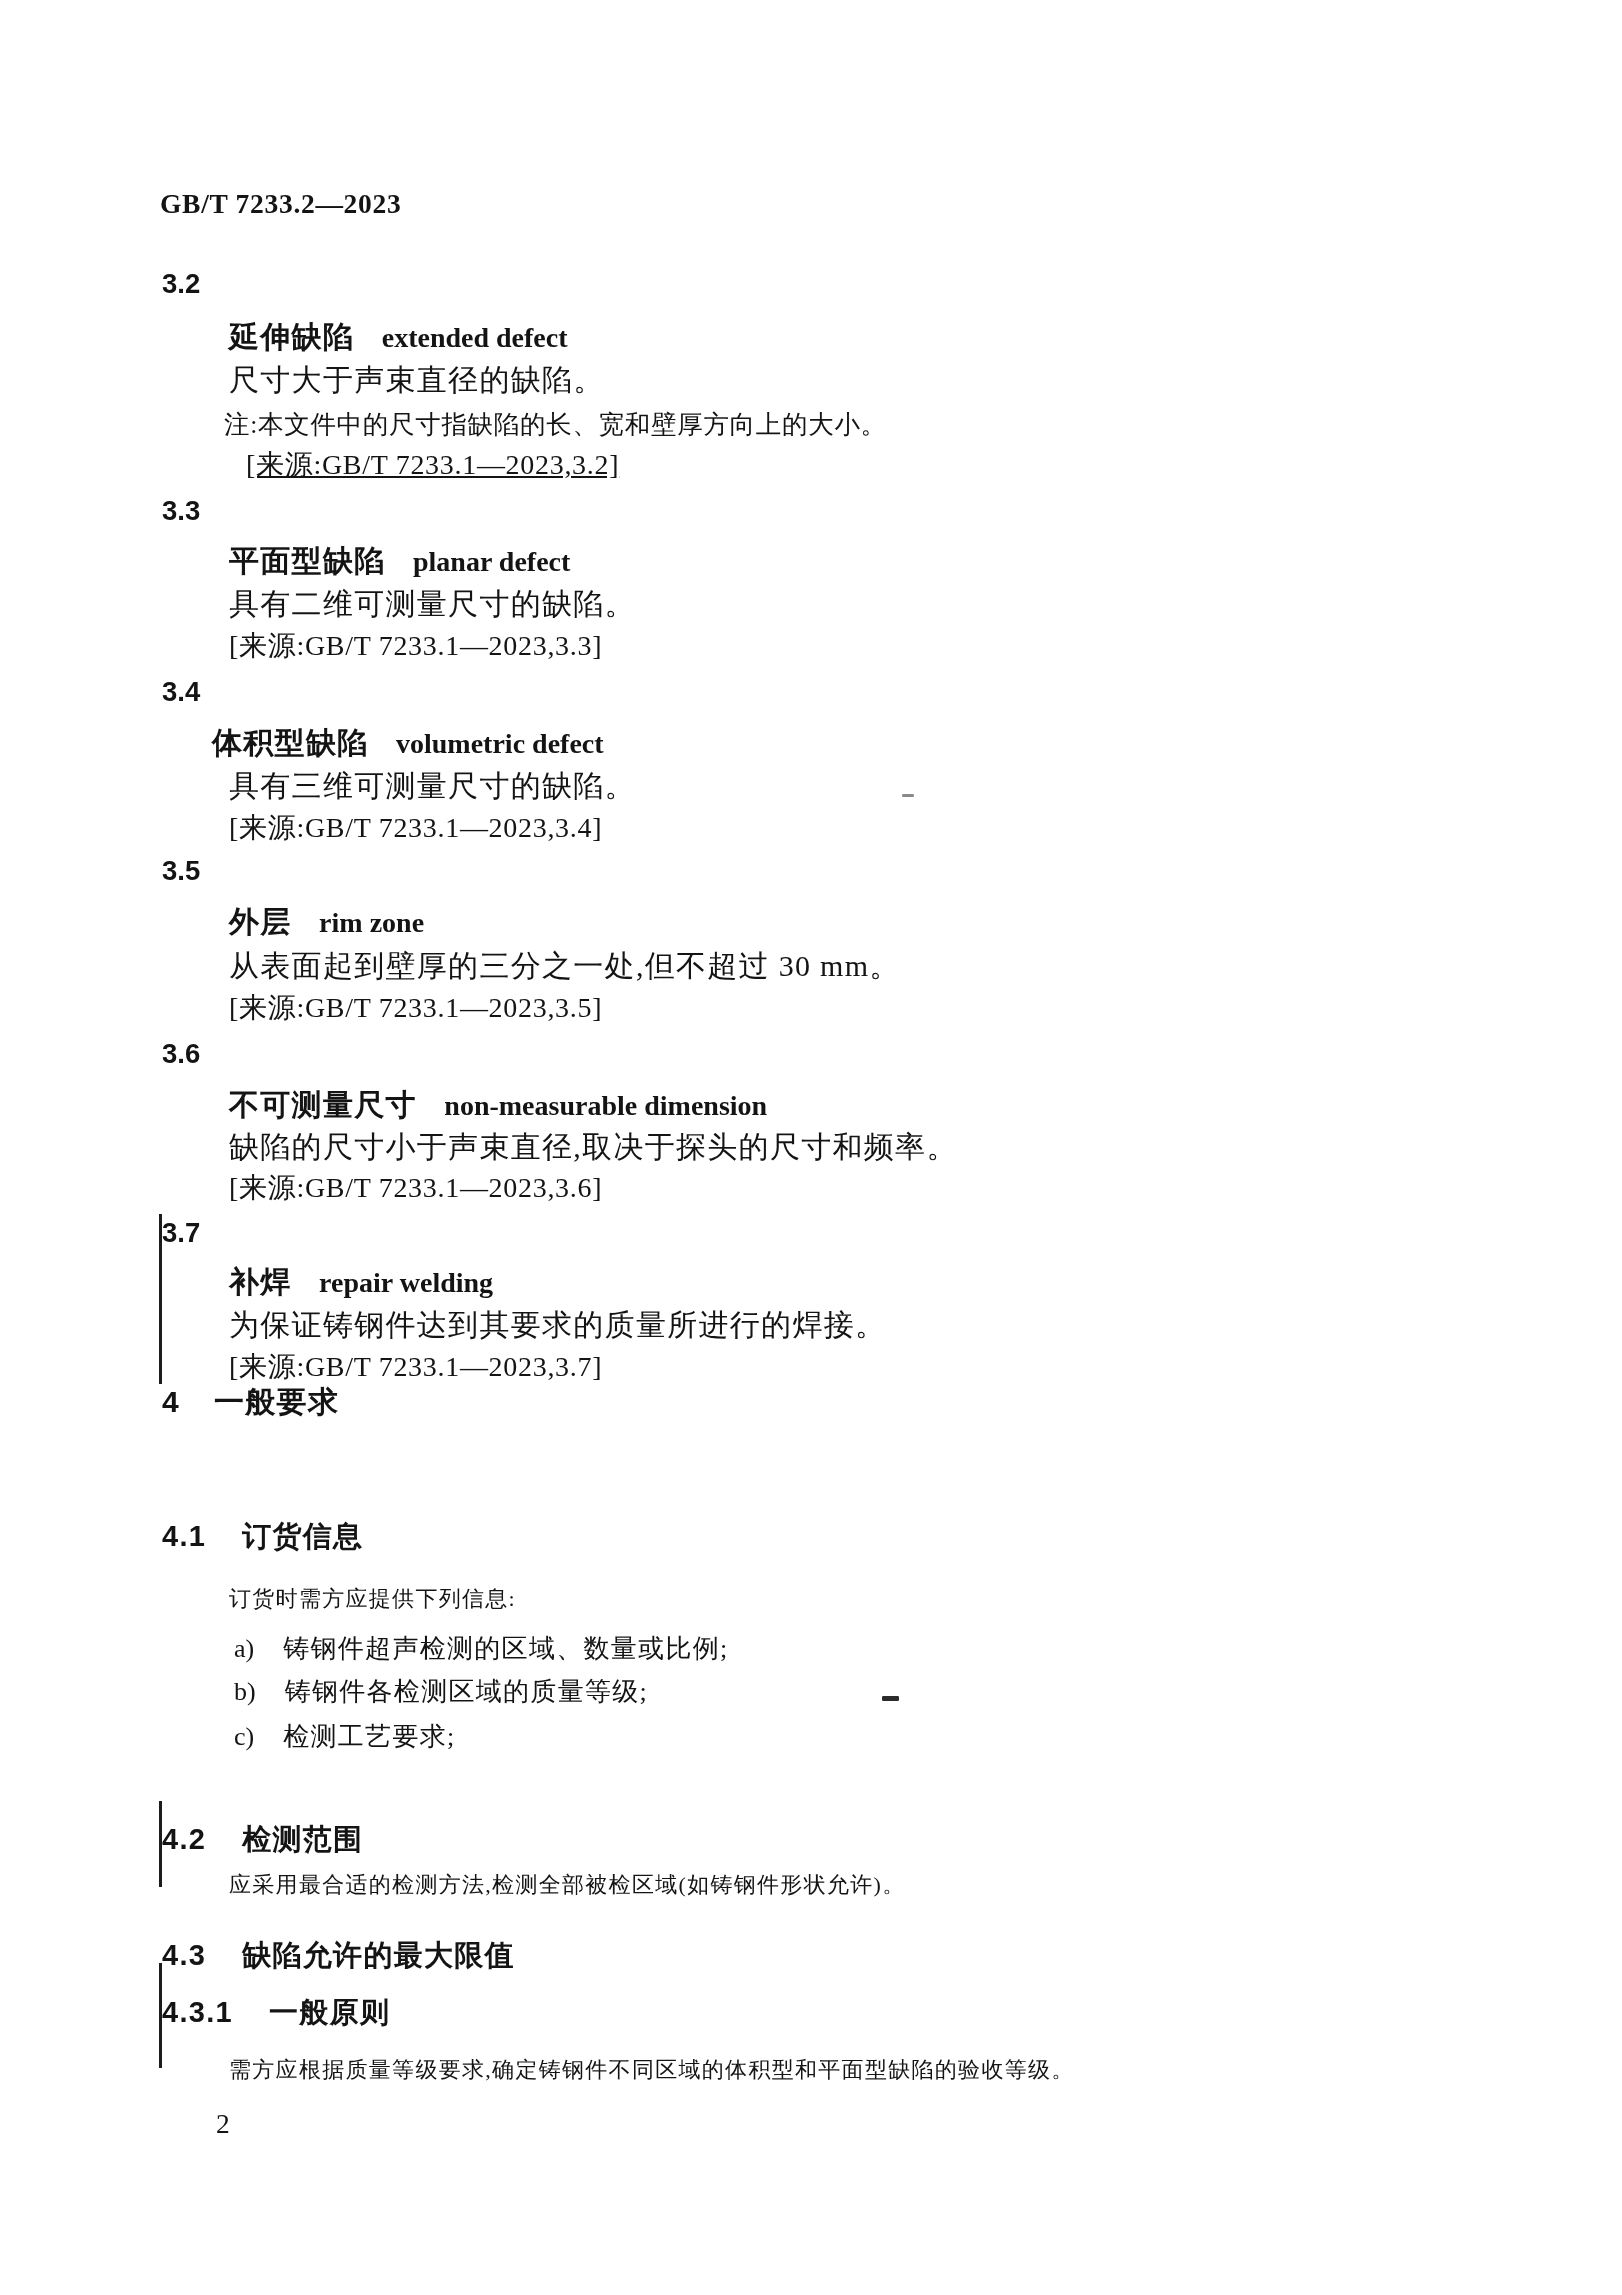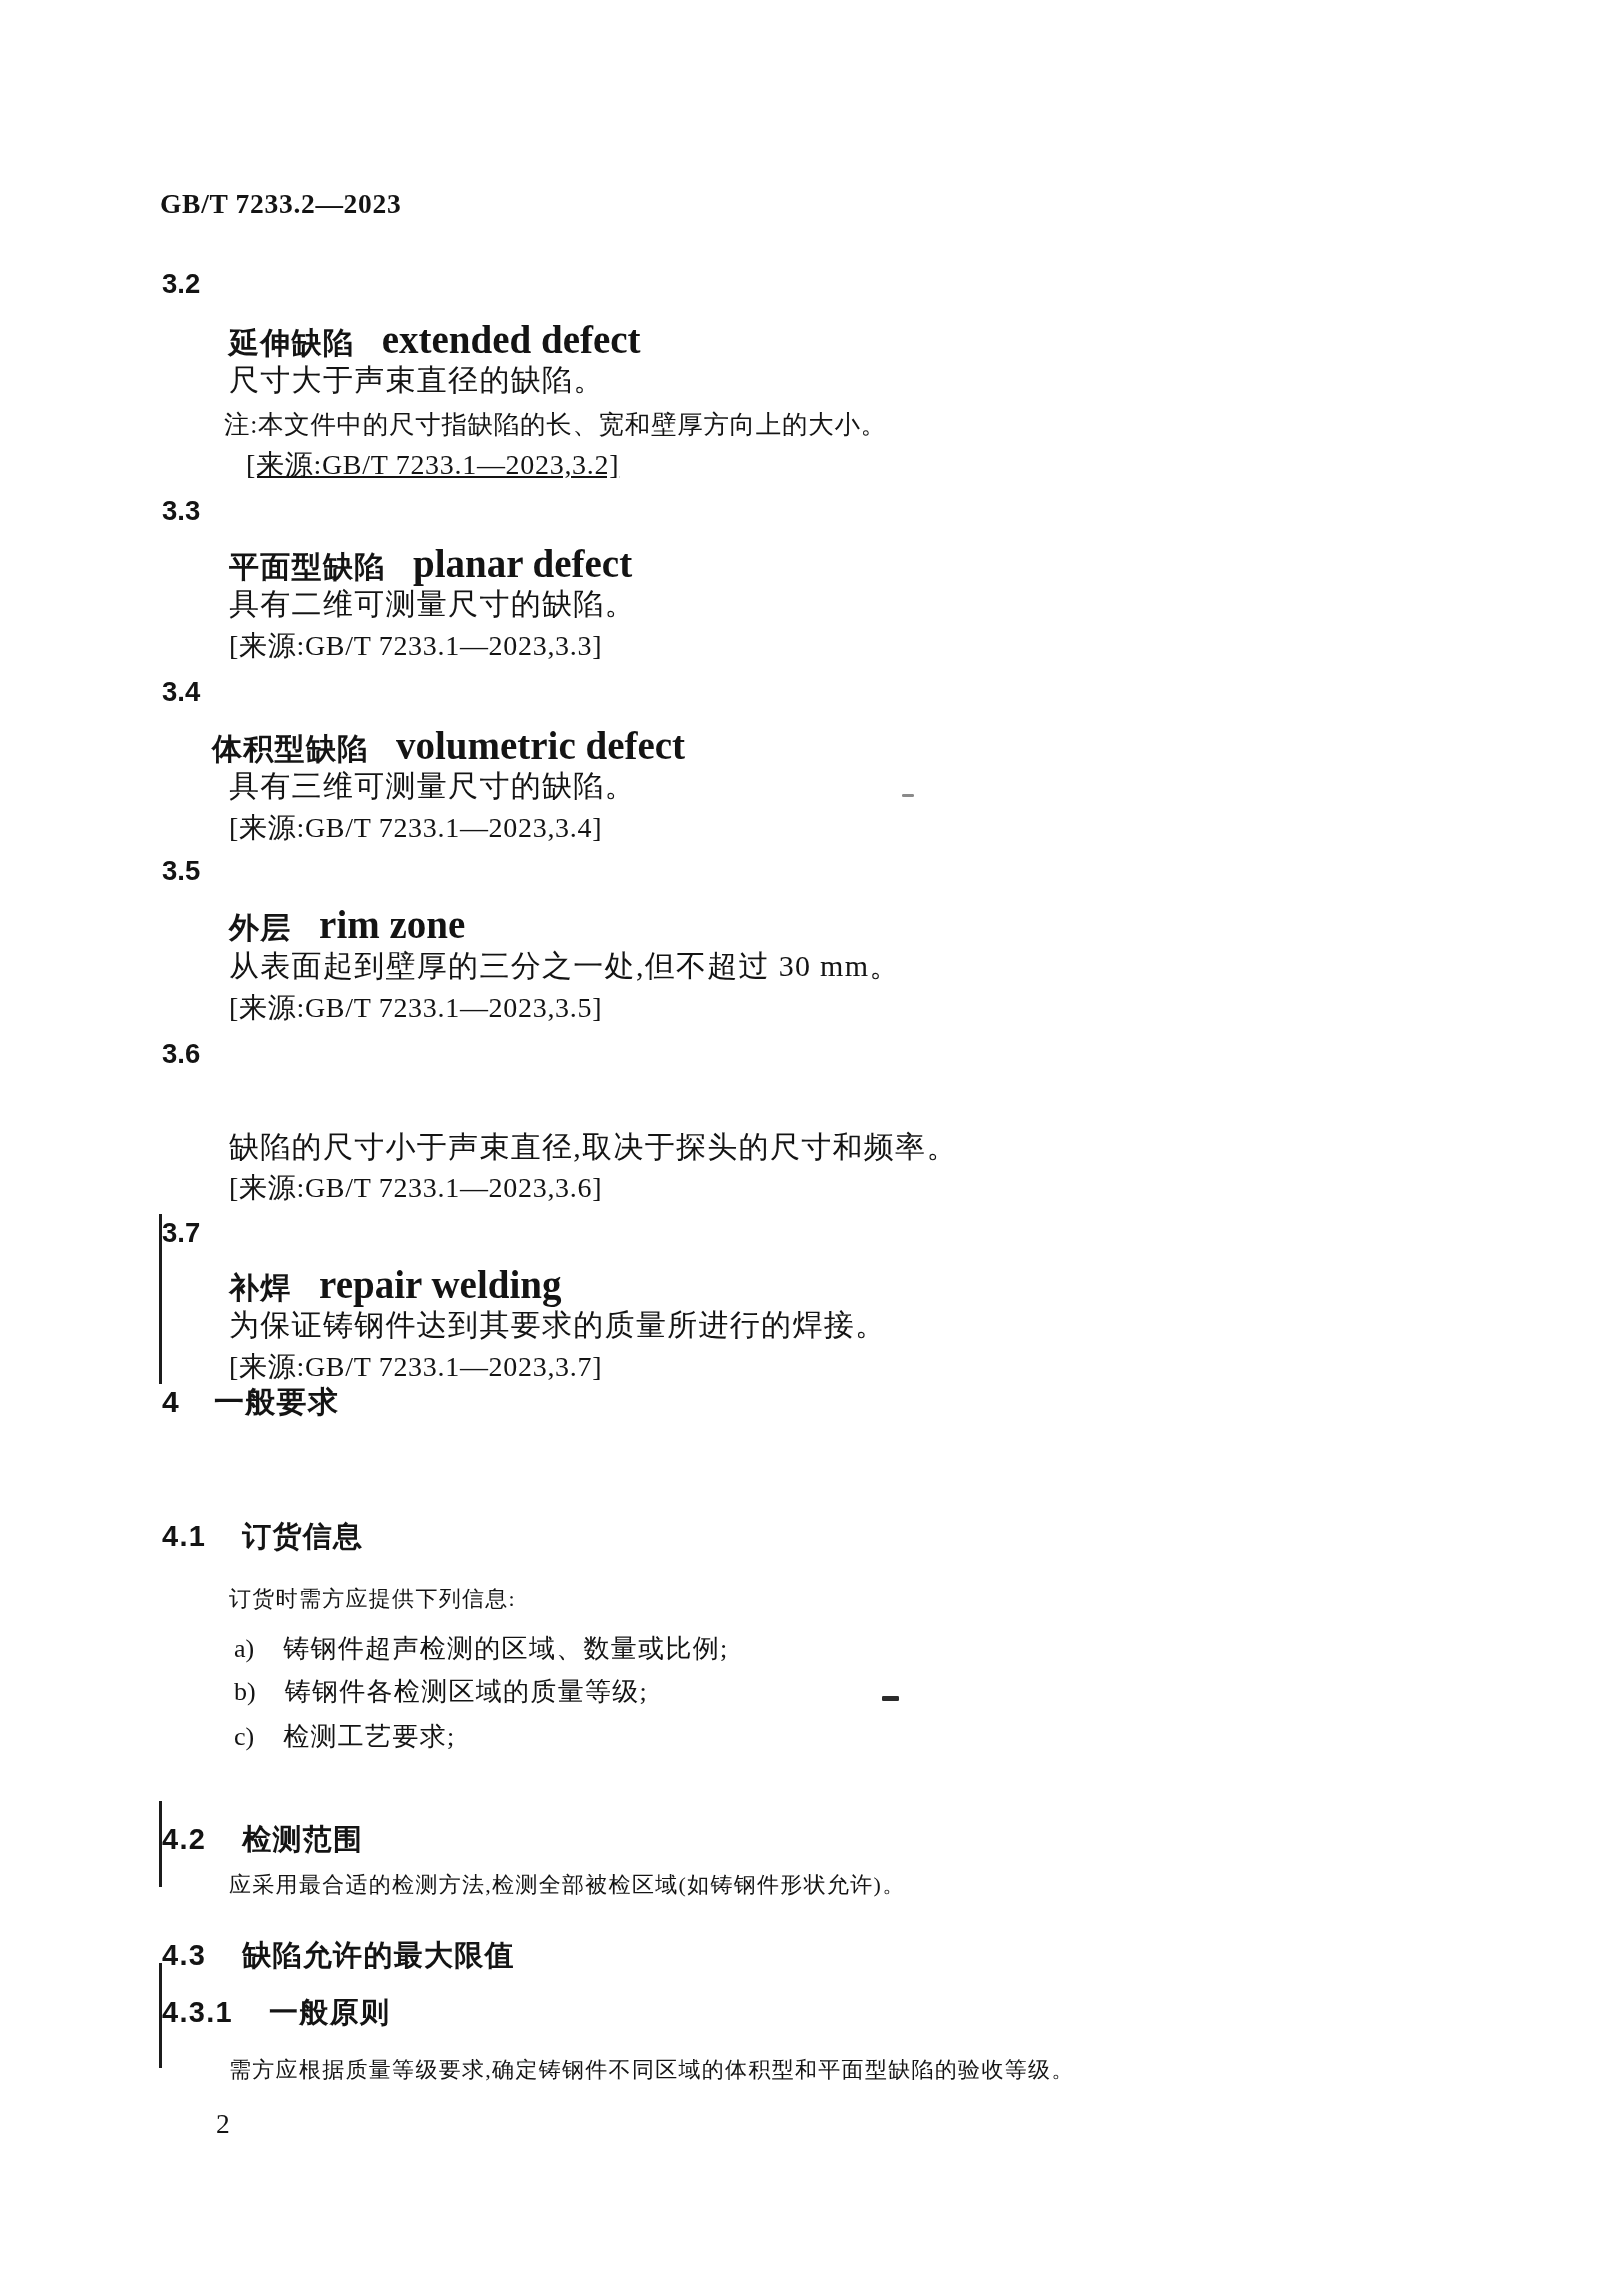--- a/index.html
+++ b/index.html
@@ -31,21 +31,21 @@
   }
   .term-line { font-size: 30px; }
   .term-zh {
     font-family: "Liberation Sans", "DejaVu Sans", sans-serif;
     font-weight: bold;
     letter-spacing: 1.3px;
   }
   .term-en {
     font-family: "Liberation Serif", "DejaVu Serif", serif;
     font-weight: bold;
-    font-size: 39px;
+    font-size: 28px;
     margin-left: 27.5px;
   }
   .def-text {
     font-size: 30px;
     letter-spacing: 1.3px;
   }
   .note-text {
     font-size: 25.5px;
     letter-spacing: 0.7px;
   }
@@ -118,20 +118,23 @@
   <div class="stray-mark" style="left:902px; top:794px; width:11.8px; height:3.3px; background:#8a8a8a;"></div>
 
   <div class="abs sec-num" style="left:162px; top:855px;">3.5</div>
   <div class="abs term-line" style="left:229px; top:902px;">
     <span class="term-zh">外层</span><span class="term-en">rim zone</span>
   </div>
   <div class="abs def-text" style="left:229px; top:946px;">从表面起到壁厚的三分之一处,但不超过 30 mm。</div>
   <div class="abs source-text" style="left:229px; top:989px;">[来源:GB/T 7233.1—2023,3.5]</div>
 
   <div class="abs sec-num" style="left:162px; top:1038px;">3.6</div>
+  <div class="abs term-line" style="left:229px; top:1085px;">
+    <span class="term-zh">不可测量尺寸</span><span class="term-en">non-measurable dimension</span>
+  </div>
   <div class="abs def-text" style="left:229px; top:1127px;">缺陷的尺寸小于声束直径,取决于探头的尺寸和频率。</div>
   <div class="abs source-text" style="left:229px; top:1169px;">[来源:GB/T 7233.1—2023,3.6]</div>
 
   <div class="change-bar" style="left:159px; top:1214px; height:170px;"></div>
   <div class="abs sec-num" style="left:162px; top:1217px;">3.7</div>
   <div class="abs term-line" style="left:229px; top:1262px;">
     <span class="term-zh">补焊</span><span class="term-en">repair welding</span>
   </div>
   <div class="abs def-text" style="left:229px; top:1305px;">为保证铸钢件达到其要求的质量所进行的焊接。</div>
   <div class="abs source-text" style="left:229px; top:1348px;">[来源:GB/T 7233.1—2023,3.7]</div>

